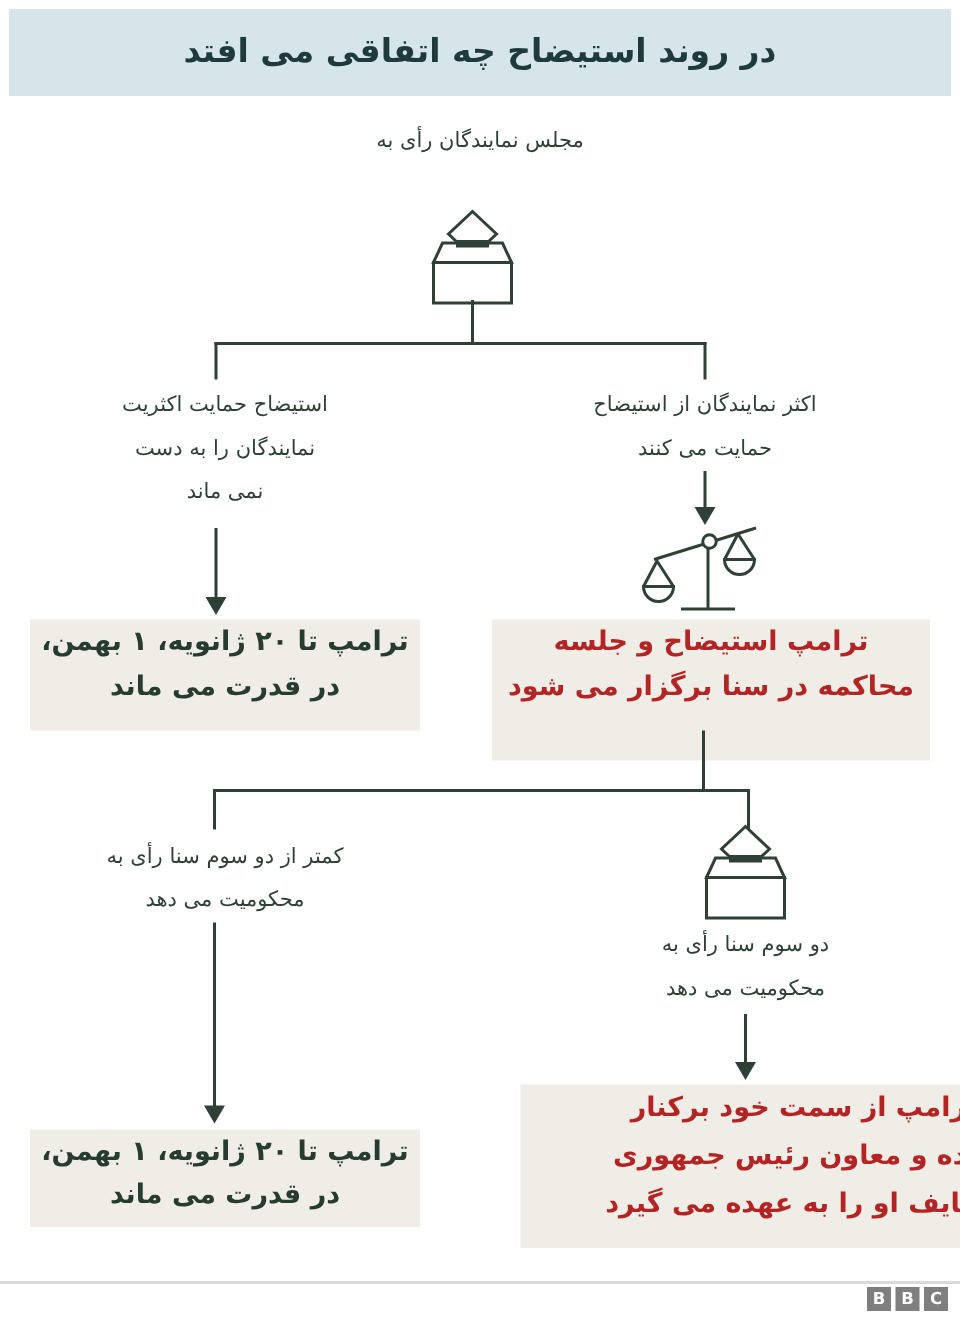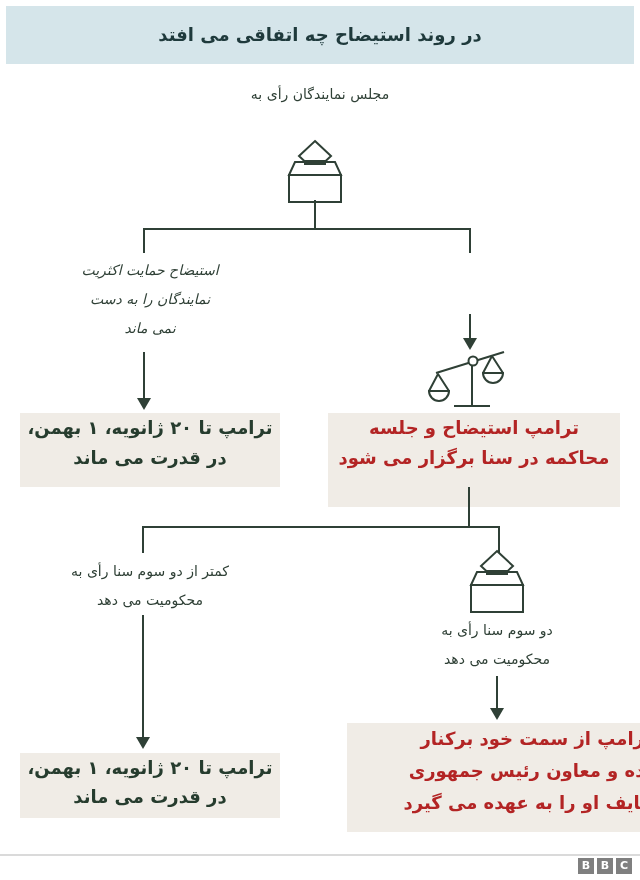--- a/index.html
+++ b/index.html
@@ -13,21 +13,21 @@
   html,body{margin:0;padding:0;}
   body{
     width:640px;height:880px;background:#ffffff;
     font-family:"DejaVu Sans", sans-serif;
     position:relative;overflow:hidden;
   }
   .canvas{position:absolute;inset:0;direction:rtl;}
   .header{
     position:absolute;left:6px;top:6px;width:628px;height:58px;
     background:var(--header-bg);color:var(--header-text);
-    font-size:18px;font-weight:bold;text-align:center;line-height:58px;
+    font-size:22px;font-weight:bold;text-align:center;line-height:58px;
   }
   .cond{
     position:absolute;text-align:center;color:var(--ink);
     font-size:14px;line-height:29px;
   }
   .cond .ln{white-space:nowrap;}
   .outcome{
     position:absolute;background:var(--box-bg);
     display:flex;flex-direction:column;justify-content:flex-start;
     text-align:center;font-weight:bold;font-size:18px;line-height:30px;
@@ -69,26 +69,30 @@
     <polygon points="7,34 13,21 53,21 59,34" fill="#ffffff" stroke="#2f4036" stroke-width="2"></polygon>
     <rect x="22" y="19" width="22" height="5" fill="#2f4036"></rect>
     <rect x="7" y="34" width="52" height="27" fill="#ffffff" stroke="#2f4036" stroke-width="2"></rect>
   </svg>
 
   <div class="vline" style="left:314px;top:200px;height:30px;"></div>
   <div class="hline" style="left:143px;top:228px;width:328px;"></div>
   <div class="vline" style="left:143px;top:228px;height:25px;"></div>
   <div class="vline" style="left:469px;top:228px;height:25px;"></div>
 
-  <div class="cond" style="left:25px;top:256px;width:250px;font-style:italic;">
+  <div class="cond" style="left:25px;top:256px;width:250px;">
     <div class="ln">استیضاح حمایت اکثریت</div>
     <div class="ln">نمایندگان را به دست</div>
     <div class="ln">نمی ماند</div>
   </div>
 
+  <div class="cond" style="left:355px;top:256px;width:230px;">
+    <div class="ln">اکثر نمایندگان از استیضاح</div>
+    <div class="ln">حمایت می کنند</div>
+  </div>
 
   <div class="vline" style="left:143px;top:352px;height:47px;"></div>
   <div class="arrowhead" style="left:137px;top:398px;"></div>
 
   <div class="vline" style="left:469px;top:314px;height:25px;"></div>
   <div class="arrowhead" style="left:463px;top:338px;"></div>
 
   <svg style="left:428px;top:348px;" width="78" height="64" viewBox="0 0 78 64">
     <line x1="44" y1="13" x2="44" y2="58" stroke="#2f4036" stroke-width="2"></line>
     <line x1="26" y1="58" x2="62" y2="58" stroke="#2f4036" stroke-width="2"></line>

